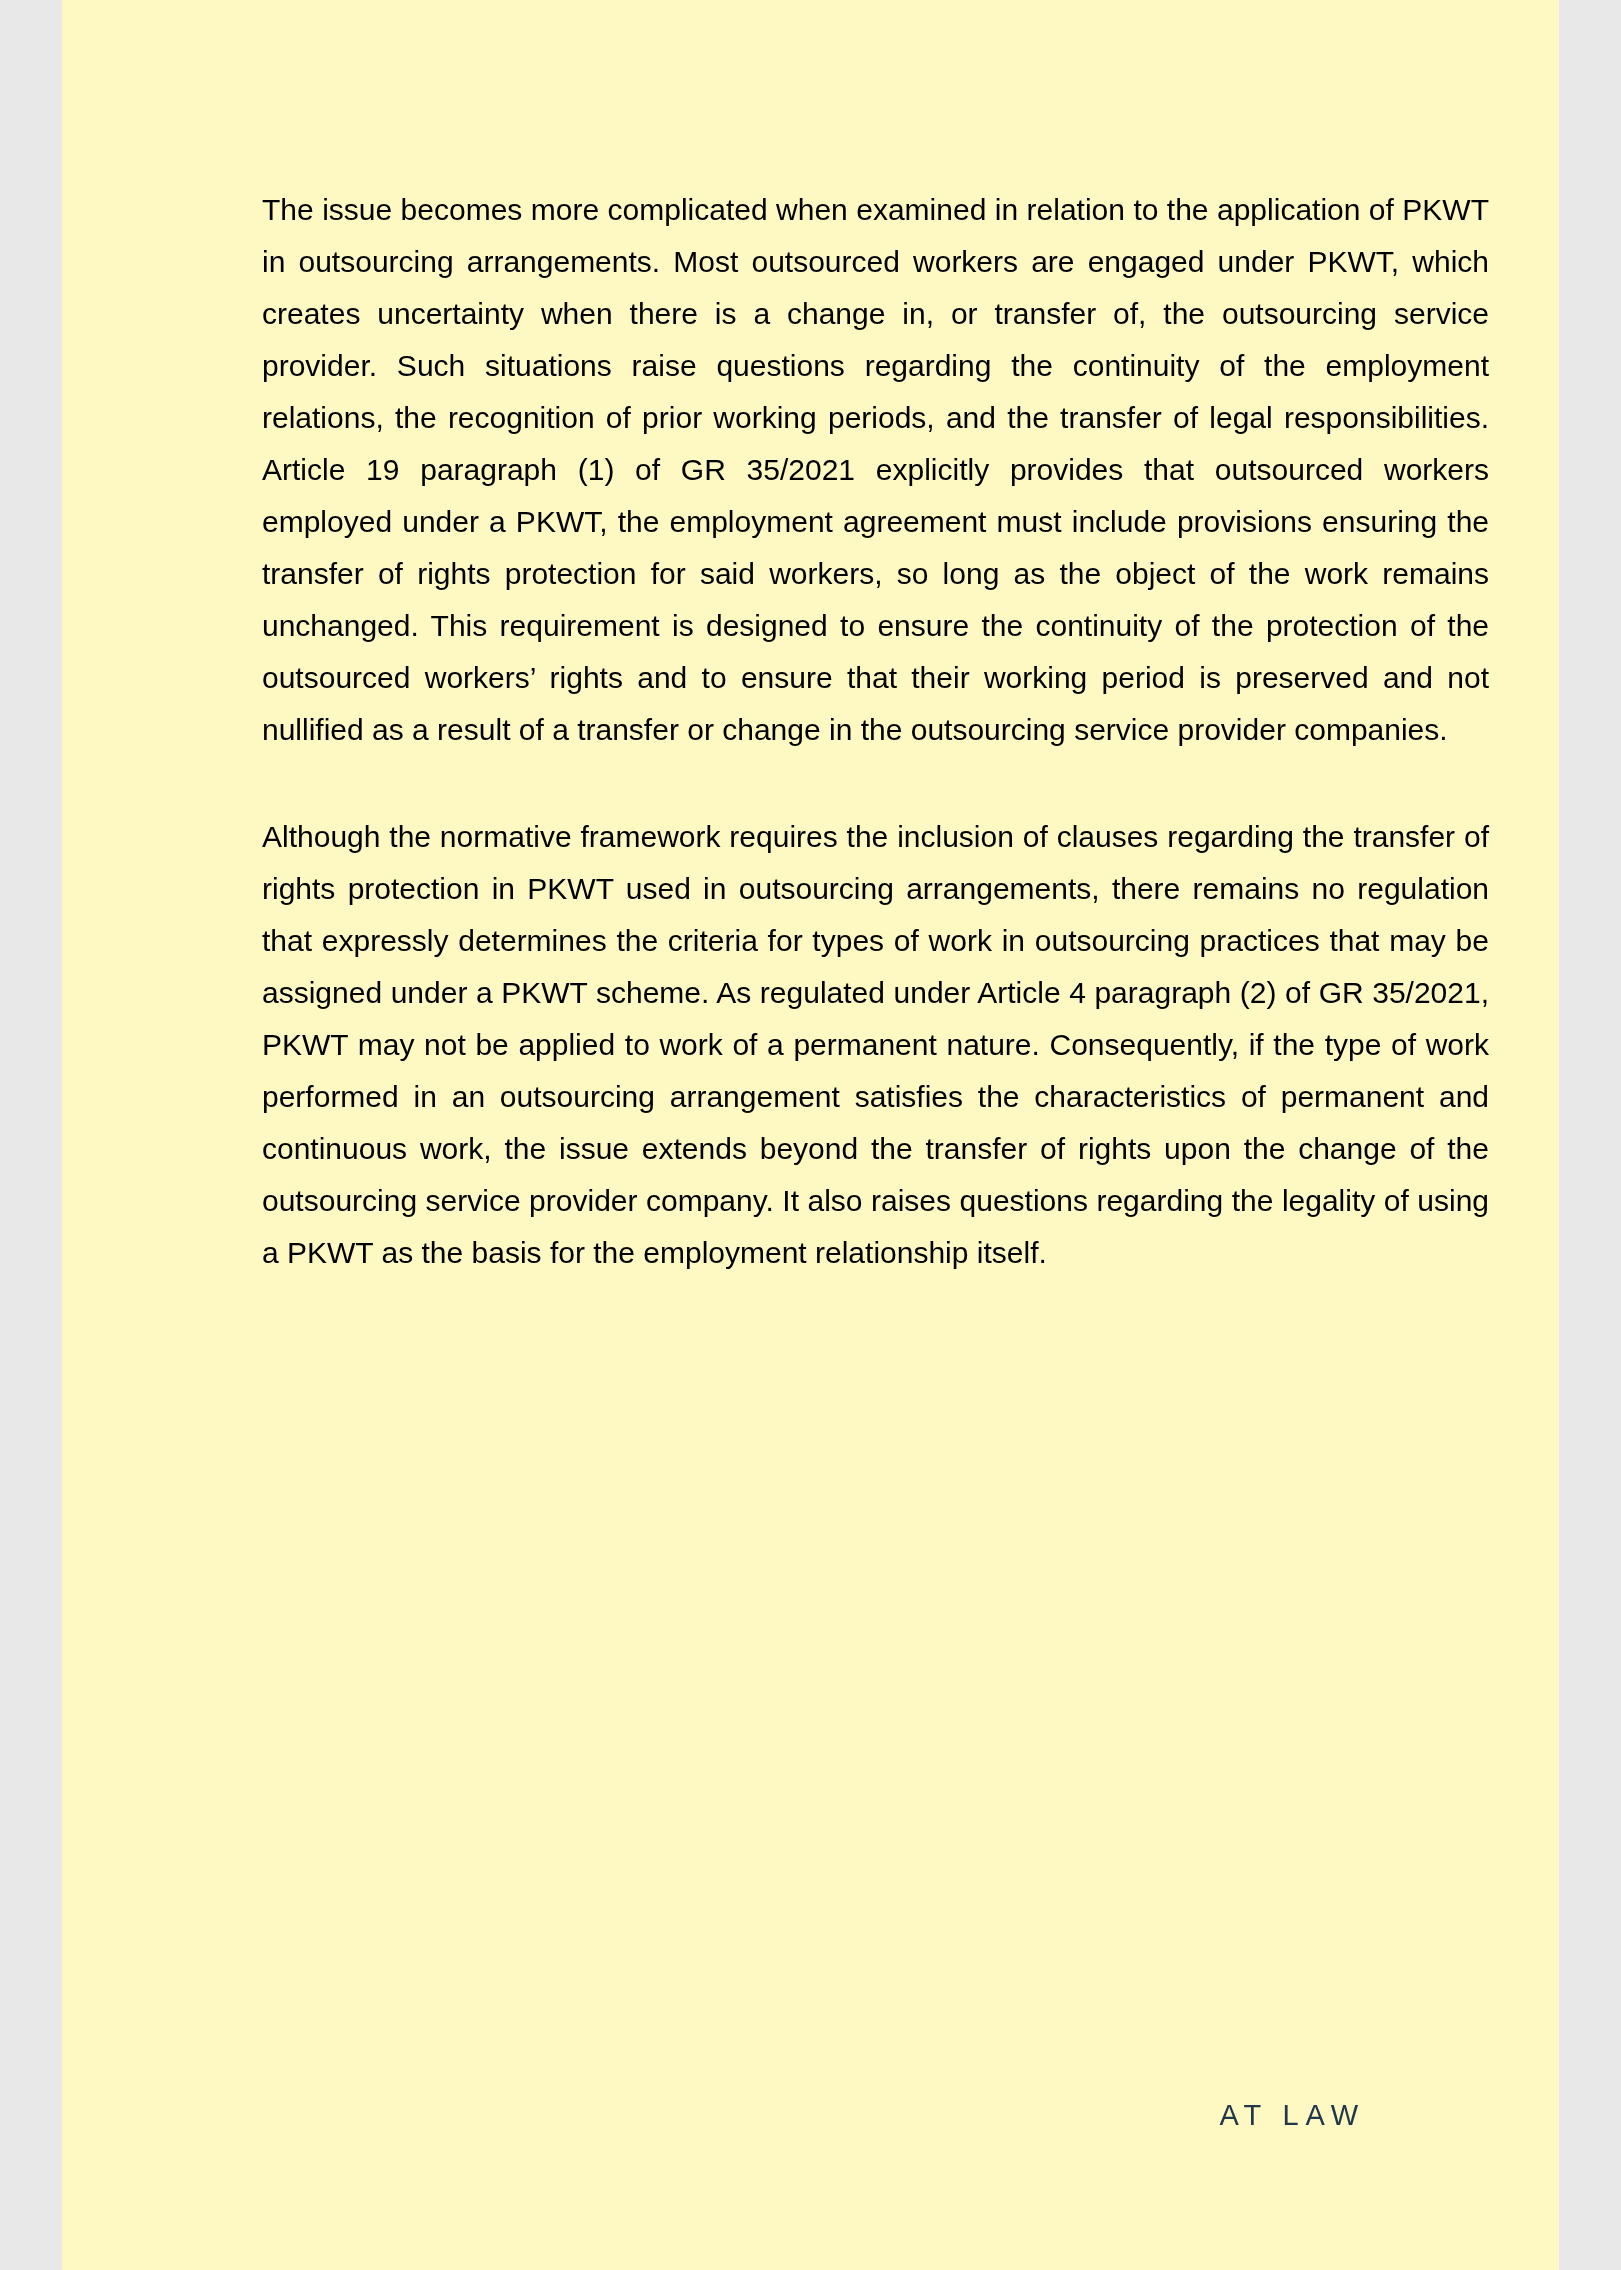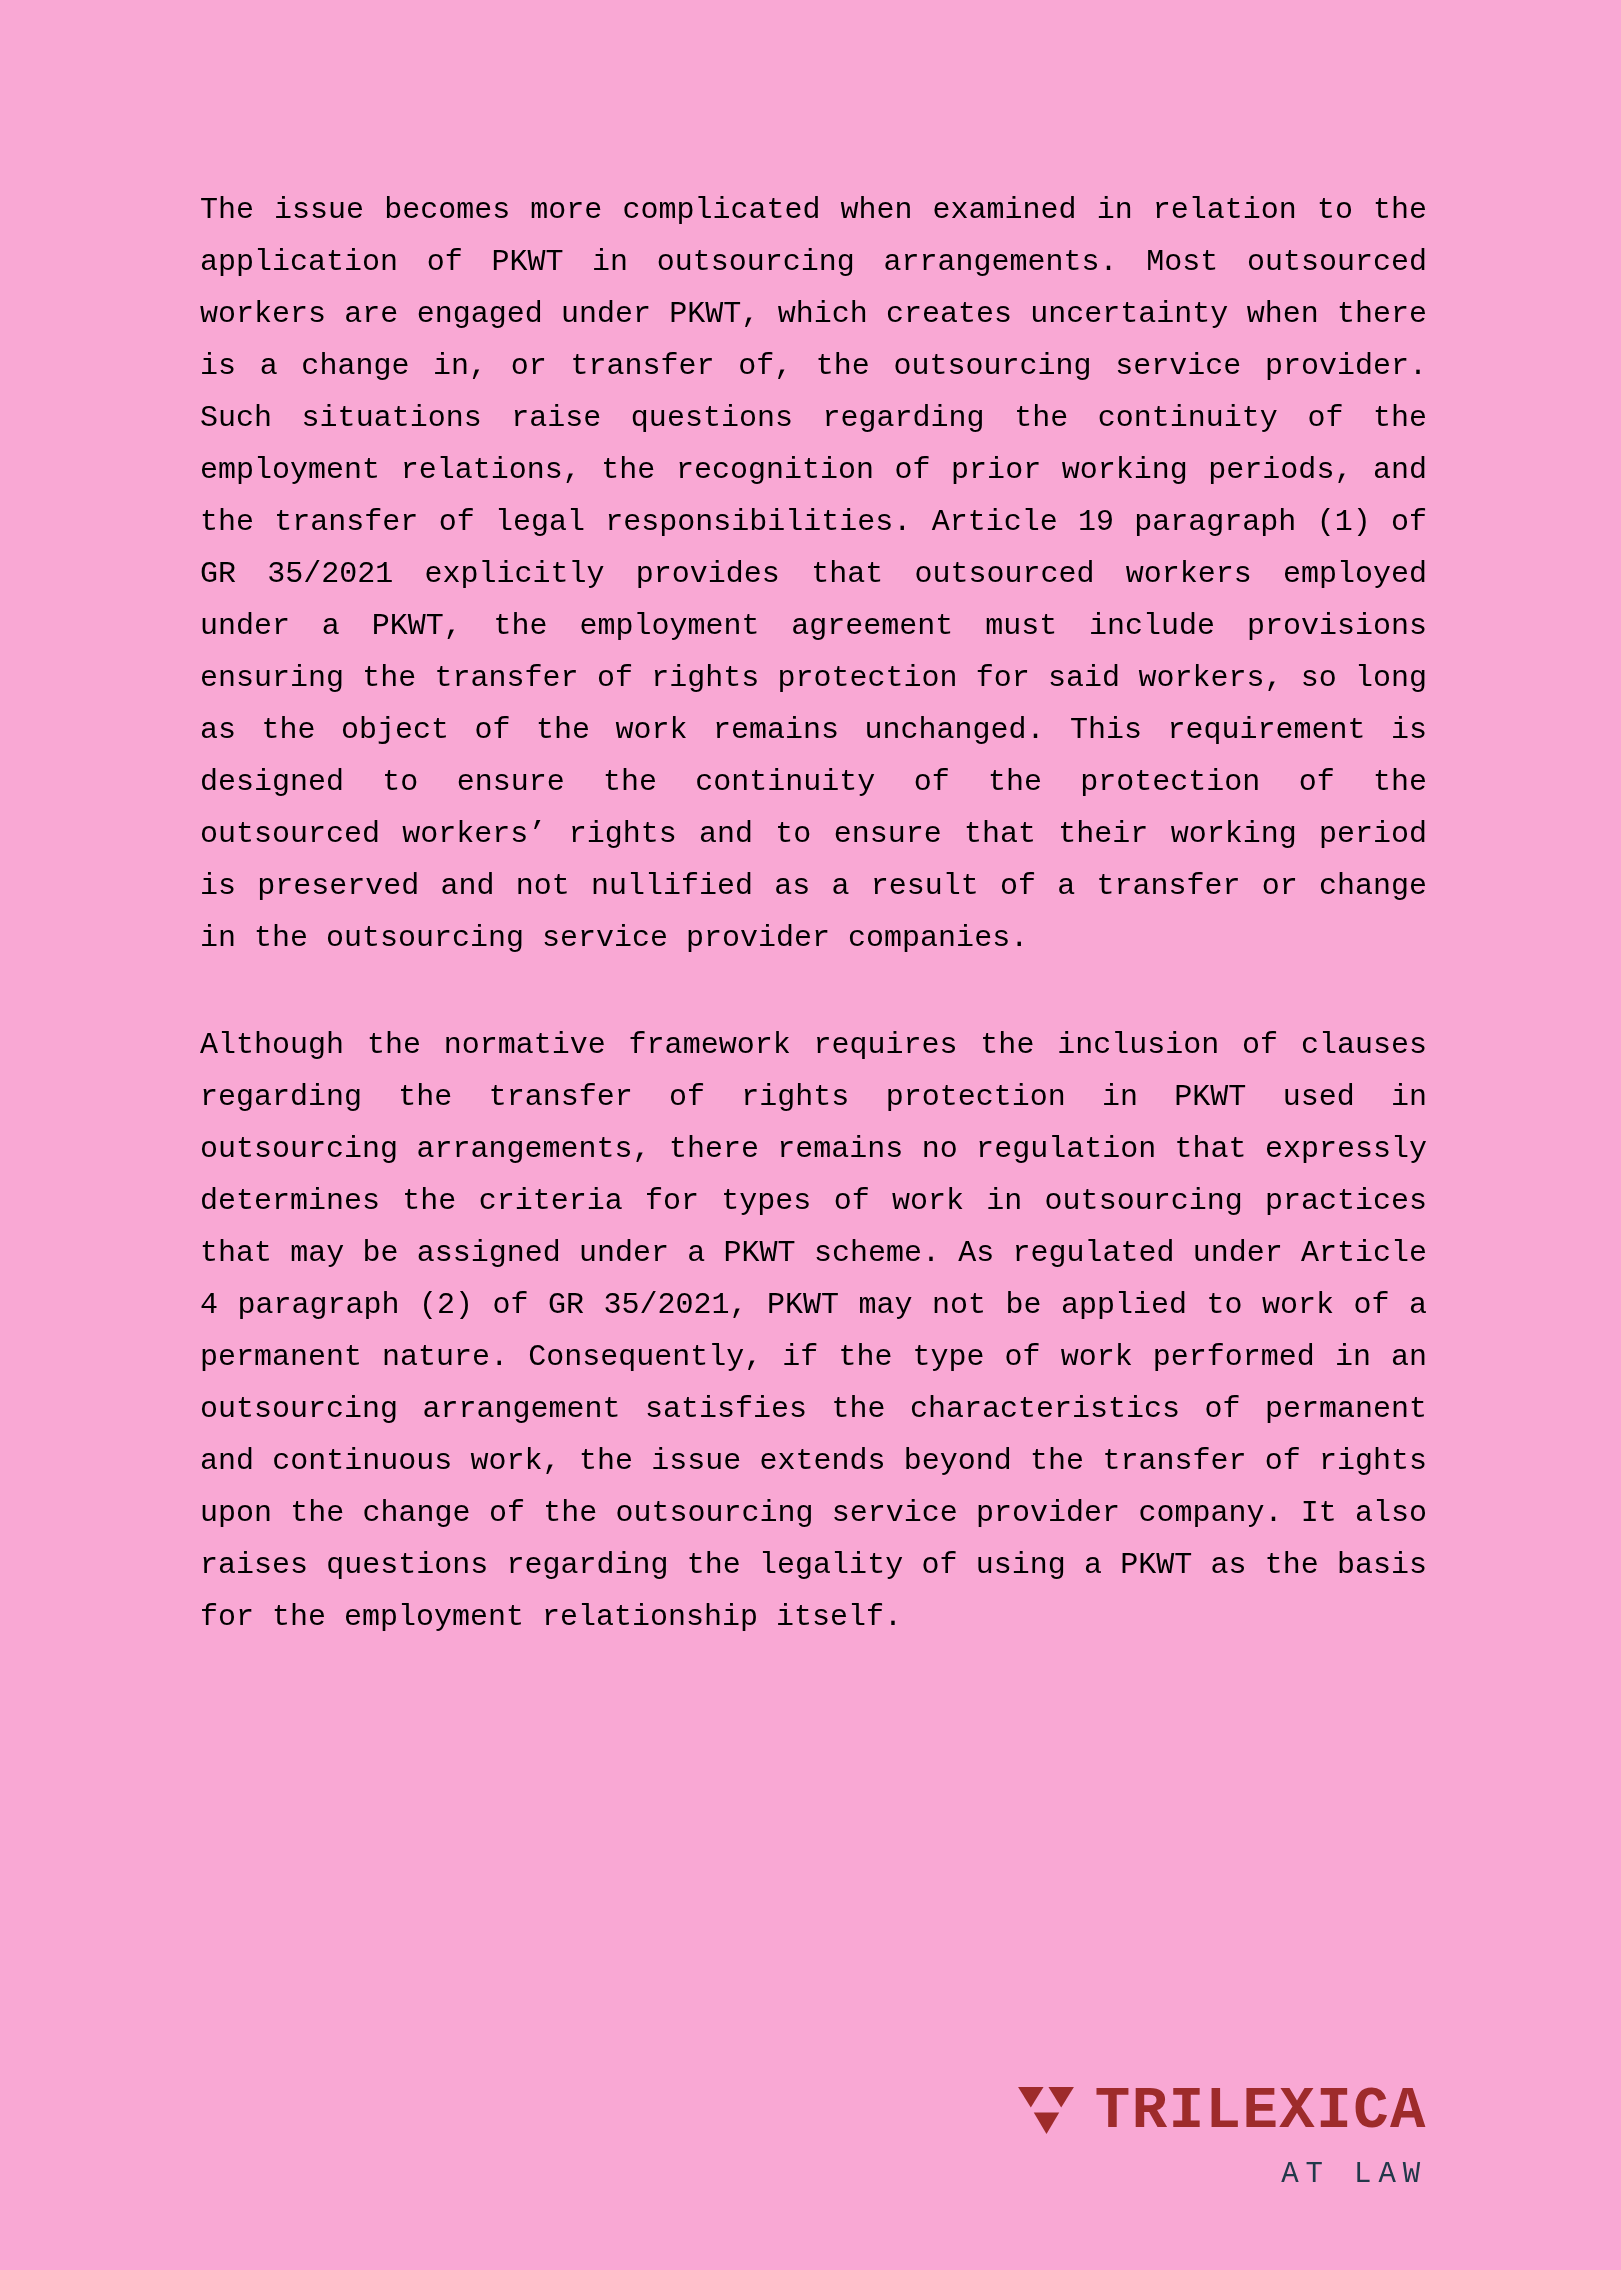--- a/index.html
+++ b/index.html
@@ -2,25 +2,25 @@
 <html><head>
 <meta charset="utf-8">
 <style>
   html, body {
     margin: 0;
     padding: 0;
     background: #e8e8e8;
   }
   .page {
     position: relative;
-    width: 1621px;
+    width: 1497px;
     height: 2270px;
     margin: 0 auto;
-    background: #f9a8d4;
-    font-family: Liberation Mono, monospace;
+    background: #fef9c3;
+    font-family: Liberation Sans, sans-serif;
     overflow: hidden;
   }
   .content {
     position: absolute;
     left: 200px;
     top: 184px;
     width: 1227px;
     color: #000000;
     font-size: 30px;
     line-height: 52px;
@@ -69,27 +69,17 @@
 <body>
 
 <div class="page">
 
   <div class="content">
     <p class="para">The issue becomes more complicated when examined in relation to the application of PKWT in outsourcing arrangements. Most outsourced workers are engaged under PKWT, which creates uncertainty when there is a change in, or transfer of, the outsourcing service provider. Such situations raise questions regarding the continuity of the employment relations, the recognition of prior working periods, and the transfer of legal responsibilities. Article 19 paragraph (1) of GR 35/2021 explicitly provides that outsourced workers employed under a PKWT, the employment agreement must include provisions ensuring the transfer of rights protection for said workers, so long as the object of the work remains unchanged. This requirement is designed to ensure the continuity of the protection of the outsourced workers’ rights and to ensure that their working period is preserved and not nullified as a result of a transfer or change in the outsourcing service provider companies.</p>
     <p class="para">Although the normative framework requires the inclusion of clauses regarding the transfer of rights protection in PKWT used in outsourcing arrangements, there remains no regulation that expressly determines the criteria for types of work in outsourcing practices that may be assigned under a PKWT scheme. As regulated under Article 4 paragraph (2) of GR 35/2021, PKWT may not be applied to work of a permanent nature. Consequently, if the type of work performed in an outsourcing arrangement satisfies the characteristics of permanent and continuous work, the issue extends beyond the transfer of rights upon the change of the outsourcing service provider company. It also raises questions regarding the legality of using a PKWT as the basis for the employment relationship itself.</p>
   </div>
 
   <div class="logo">
-    <div class="brand-row">
-      <span class="logo-mark">
-        <svg width="56" height="49" viewBox="0 0 57 50" aria-hidden="true">
-          <polygon points="0,0 26,0 13,21" fill="#9E2B2B"></polygon>
-          <polygon points="31,0 57,0 44,21" fill="#9E2B2B"></polygon>
-          <polygon points="16,26 42,26 29,48" fill="#9E2B2B"></polygon>
-        </svg>
-      </span>
-      <span class="brand-name">TRILEXICA</span>
-    </div>
     <div class="tagline">AT LAW</div>
   </div>
 
 </div>
 
 
 </body></html>

